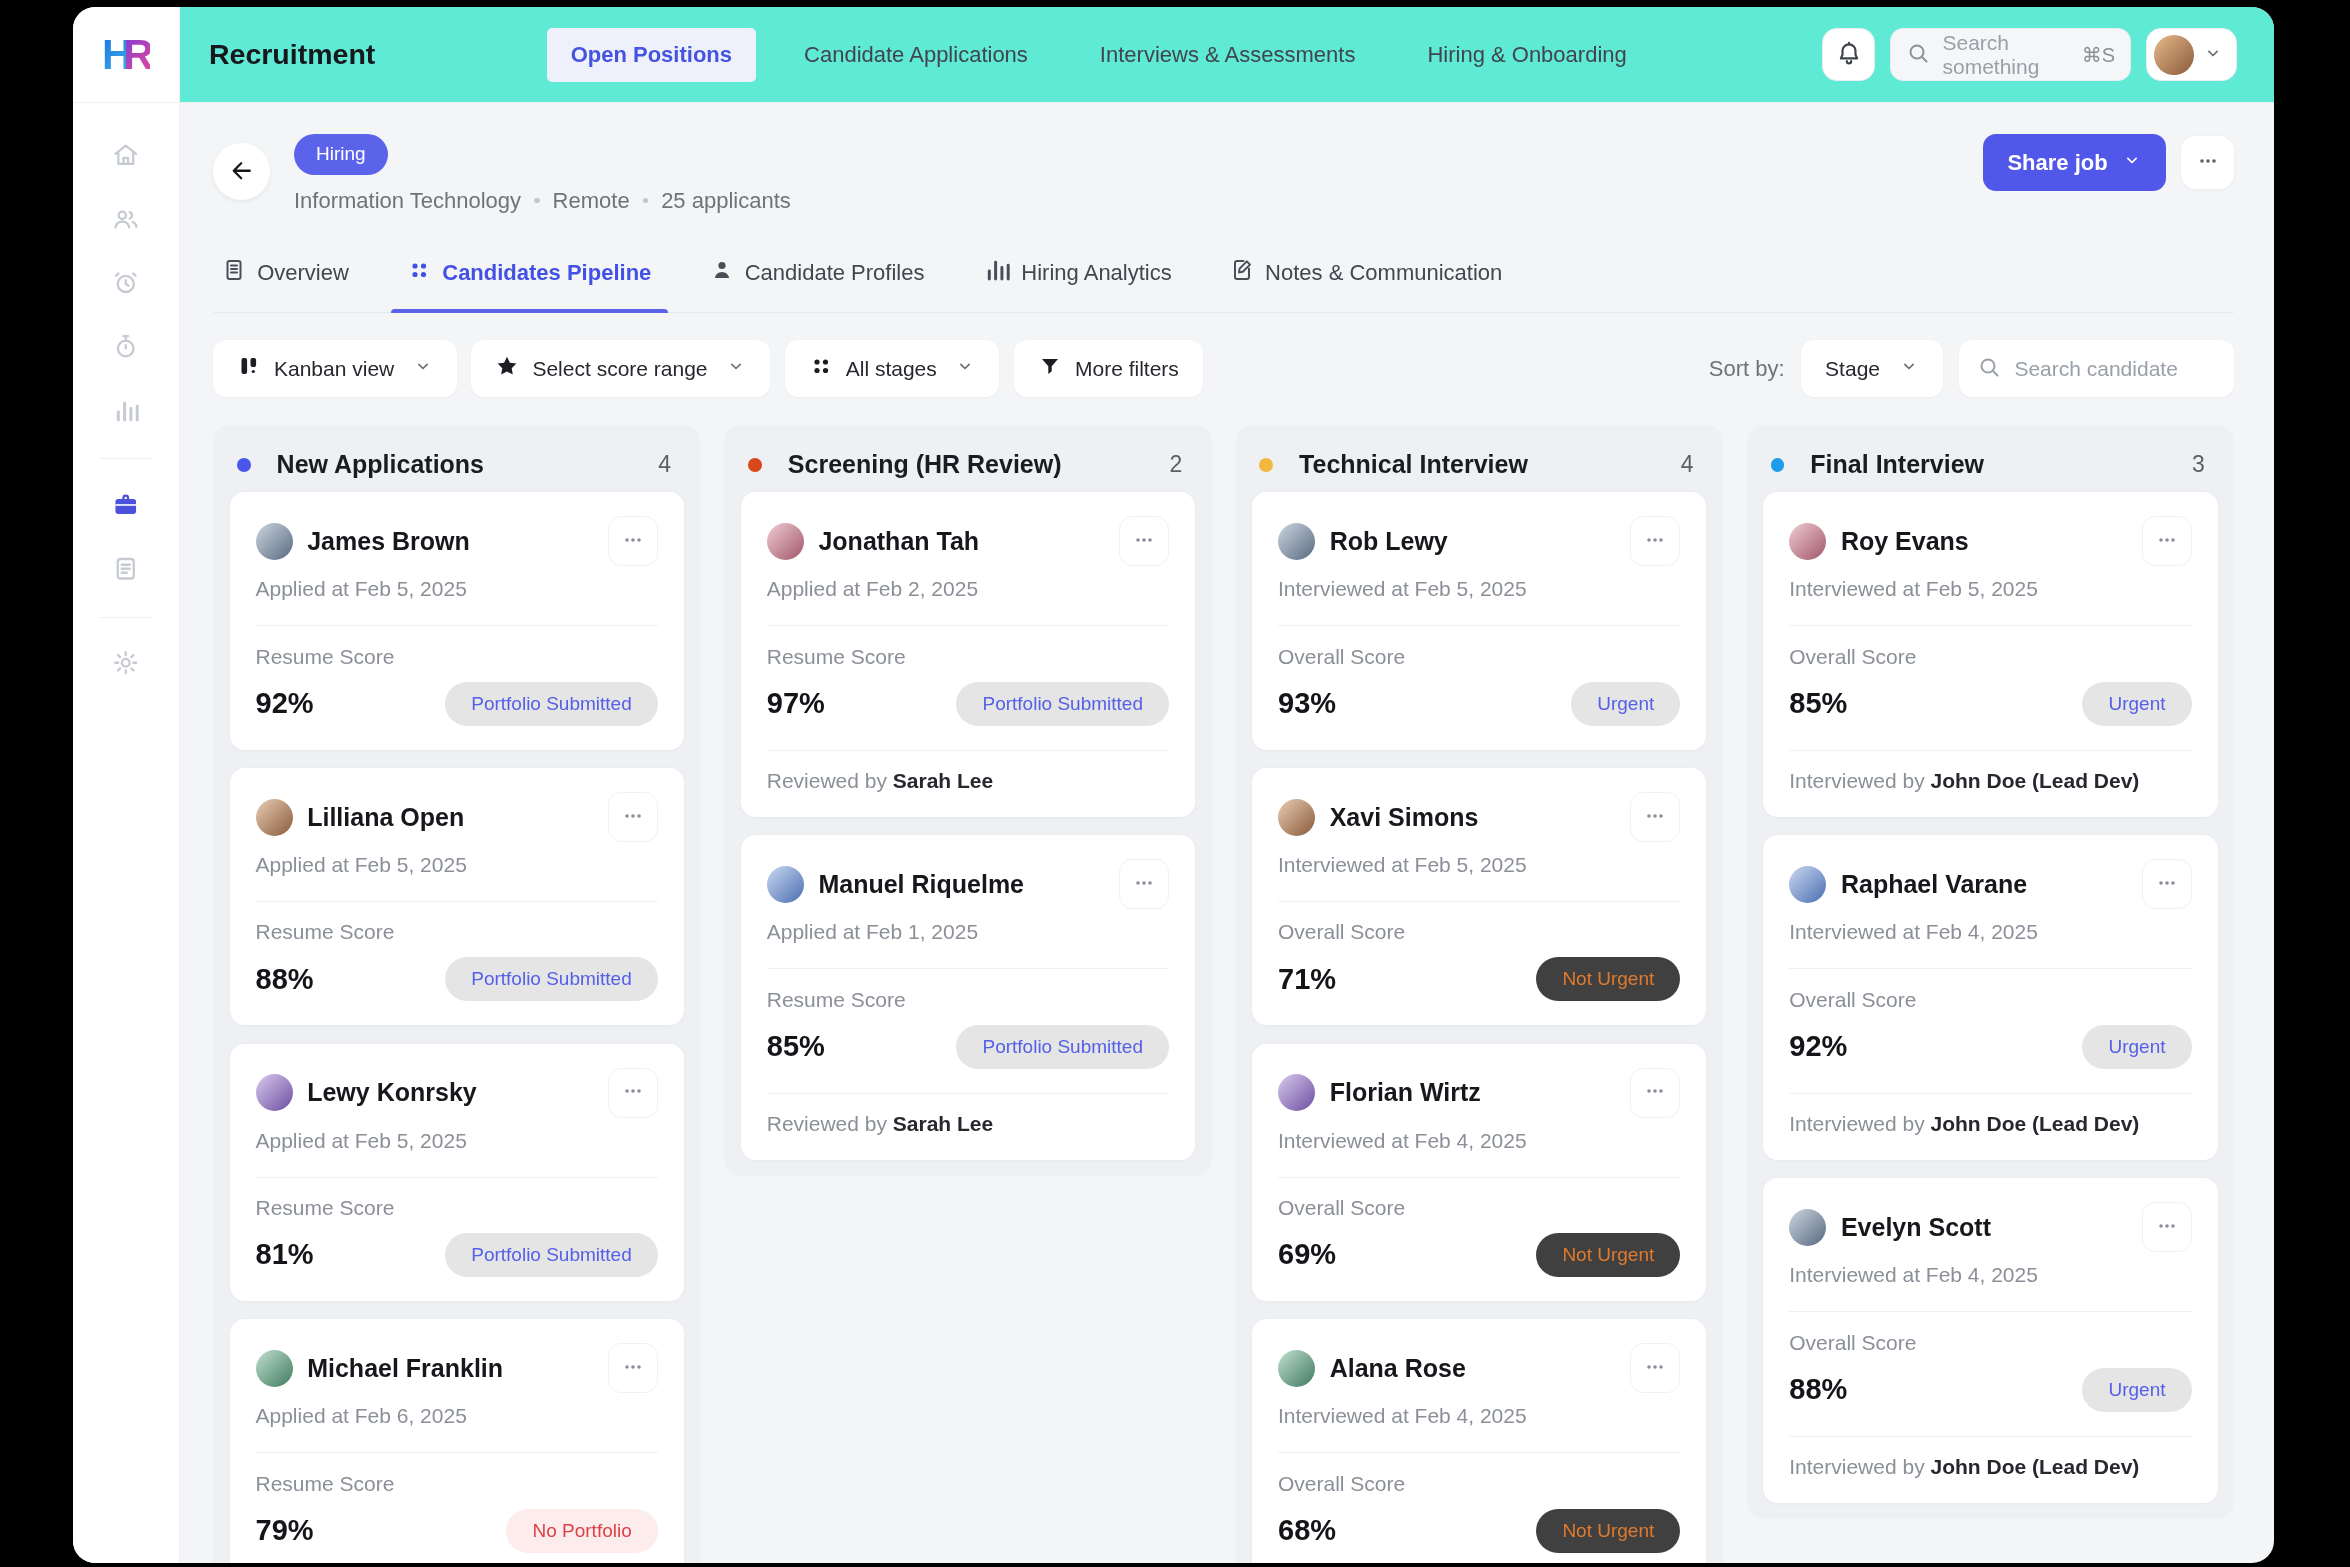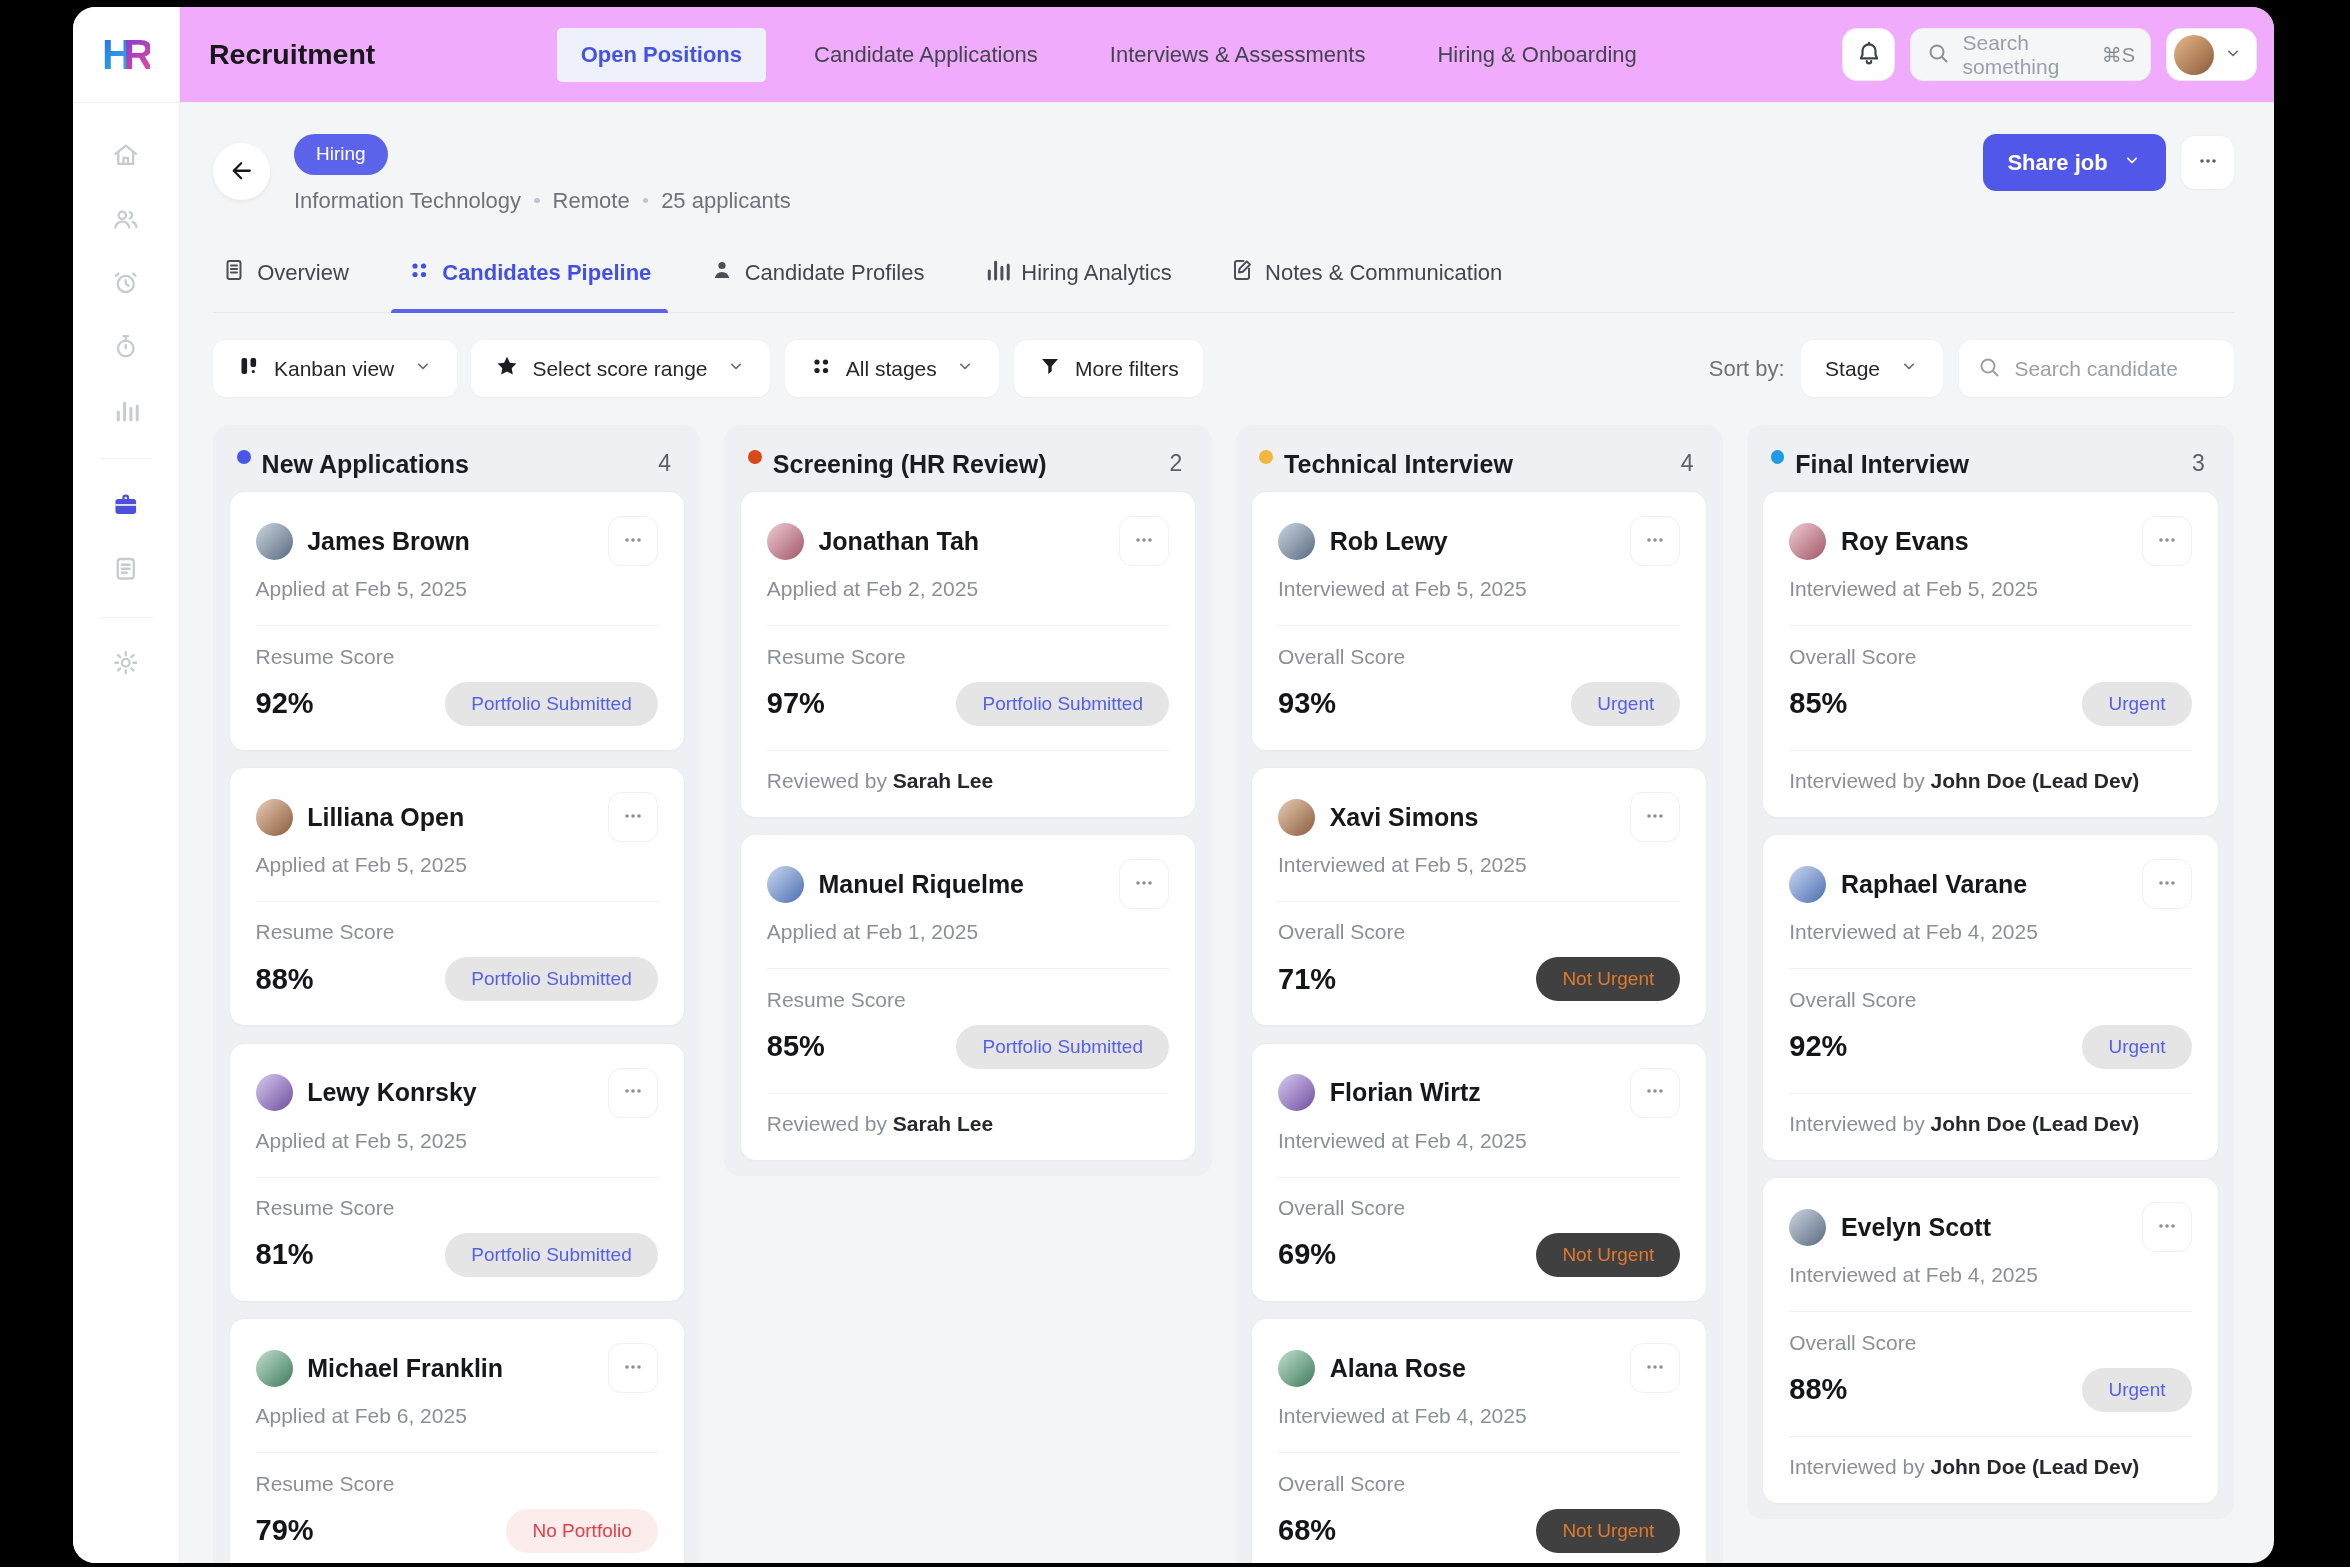--- a/index.html
+++ b/index.html
@@ -9,21 +9,21 @@
   .window { position:absolute; left:73px; top:7.3px; right:77px; bottom:5.5px;
     border-radius:22px; overflow:hidden; background:#f4f5f7;
     display:grid; grid-template-columns:107px 1fr; grid-template-rows:96px 1fr; }
 
   
   .logo-cell { background:#fff; border-right:0.9px solid #eef0f2; border-bottom:0.9px solid #eef0f2;
     display:flex; align-items:center; justify-content:center; }
   .logo { font-size:42px; font-weight:800; letter-spacing:-3.7px; }
   .logo .h { background:linear-gradient(135deg,#1f6fe0,#37b6e8); -webkit-background-clip:text; background-clip:text; color:transparent; }
   .logo .r { background:linear-gradient(135deg,#7a3bd8,#e84a9a); -webkit-background-clip:text; background-clip:text; color:transparent; margin-left:-5.5px; }
-  .topbar { background:#f0abfc; border-bottom:0.9px solid #eef0f2; display:flex; align-items:center; padding:0 17px 0 29px; }
+  .topbar { background:#5eead4; border-bottom:0.9px solid #eef0f2; display:flex; align-items:center; padding:0 37px 0 29px; }
   .app-title { font-size:28.5px; font-weight:700; color:#17181c; }
   .nav { display:flex; align-items:center; gap:24px; margin:0 auto; }
   .nav-item { font-size:22px; color:#41454d; padding:13.8px 24px; border-radius:5px; cursor:pointer; white-space:nowrap; }
   .nav-item.active { background:#eef0fb; color:#4454e1; font-weight:600; }
   .top-actions { display:flex; align-items:center; gap:14.7px; }
   .icon-btn { width:53px; height:53px; border:0.9px solid #ececf0; border-radius:14.7px; background:#fff;
     display:flex; align-items:center; justify-content:center; color:#3f434a; cursor:pointer; }
   .search-pill { display:flex; align-items:center; gap:13px; height:53px; width:241px;
     background:#f5f6f8; border:0.9px solid #ececf0; border-radius:13px; padding:0 14.7px; color:#8a8f98; }
   .search-pill .ph { font-size:21px; color:#9aa0a8; flex:1; }
@@ -78,21 +78,21 @@
   .fbtn .chev { margin-left:5.5px; }
   .filter-right { margin-left:auto; display:flex; align-items:center; gap:16.5px; }
   .sort-label { font-size:22px; color:#6f7379; }
   .search-cand { display:flex; align-items:center; gap:13px; background:#fff; border-radius:13px;
     height:57px; width:275px; padding:0 18.4px; color:#9aa0a8; box-shadow:0 0.9px 1.8px rgba(20,20,40,.04); cursor:text; }
   .search-cand .ph { font-size:21px; color:#9aa0a8; }
 
   
   .board { margin-top:27.5px; display:grid; grid-template-columns:repeat(4,1fr); gap:24px; align-items:start; }
   .col { background:#eef0f3; border-radius:16.5px; padding:16.5px; }
-  .col-head { display:flex; align-items:flex-start; gap:11px; padding:9.2px 7.3px 13px; }
+  .col-head { display:flex; align-items:center; gap:26px; padding:9.2px 7.3px 13px; }
   .col-dot { width:13.8px; height:13.8px; border-radius:50%; }
   .col-title { font-size:25px; font-weight:700; color:#1b1c21; }
   .col-count { margin-left:auto; font-size:23px; color:#5c6066; padding-right:5.5px; }
   .cards { display:flex; flex-direction:column; gap:18.4px; }
   .card { background:#fff; border-radius:14.7px; padding:24px 26px; box-shadow:0 0.9px 2.8px rgba(20,20,40,.04); }
   .card-head { display:flex; align-items:center; }
   .card .avatar { width:37px; height:37px; flex:0 0 37px; }
   .cname { font-size:25px; font-weight:600; color:#17181c; margin-left:14.7px; }
   .more-btn { margin-left:auto; width:50px; height:50px; border:0.9px solid #f1f1f4; border-radius:13px;
     background:#fff; color:#8a8f98; display:flex; align-items:center; justify-content:center; cursor:pointer; }

